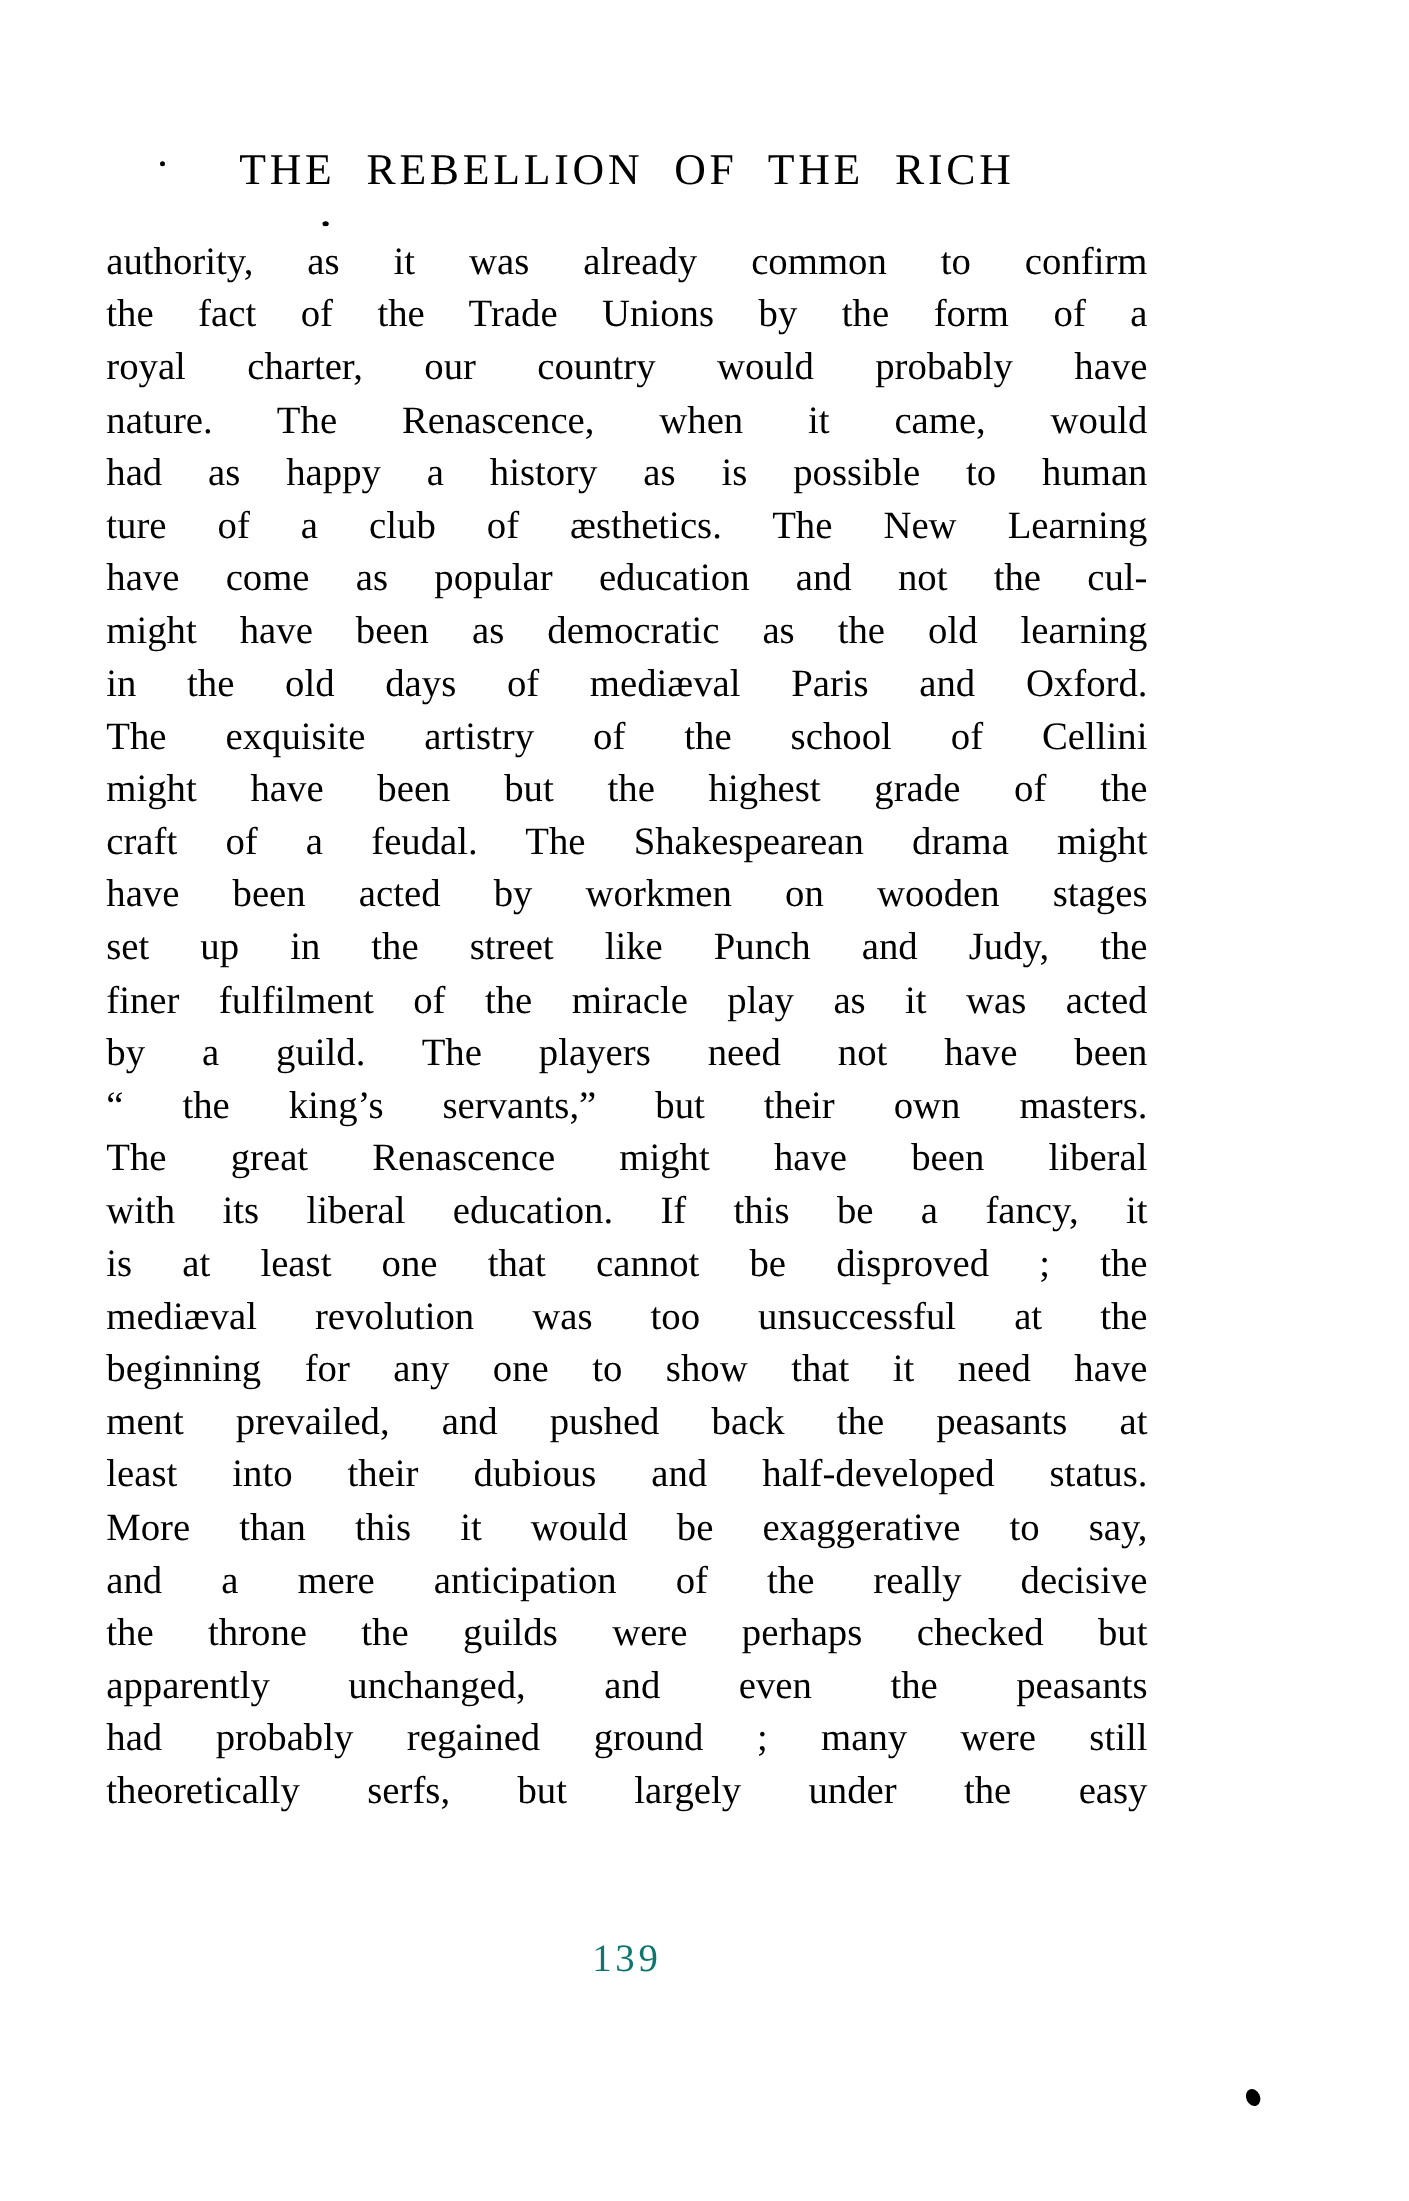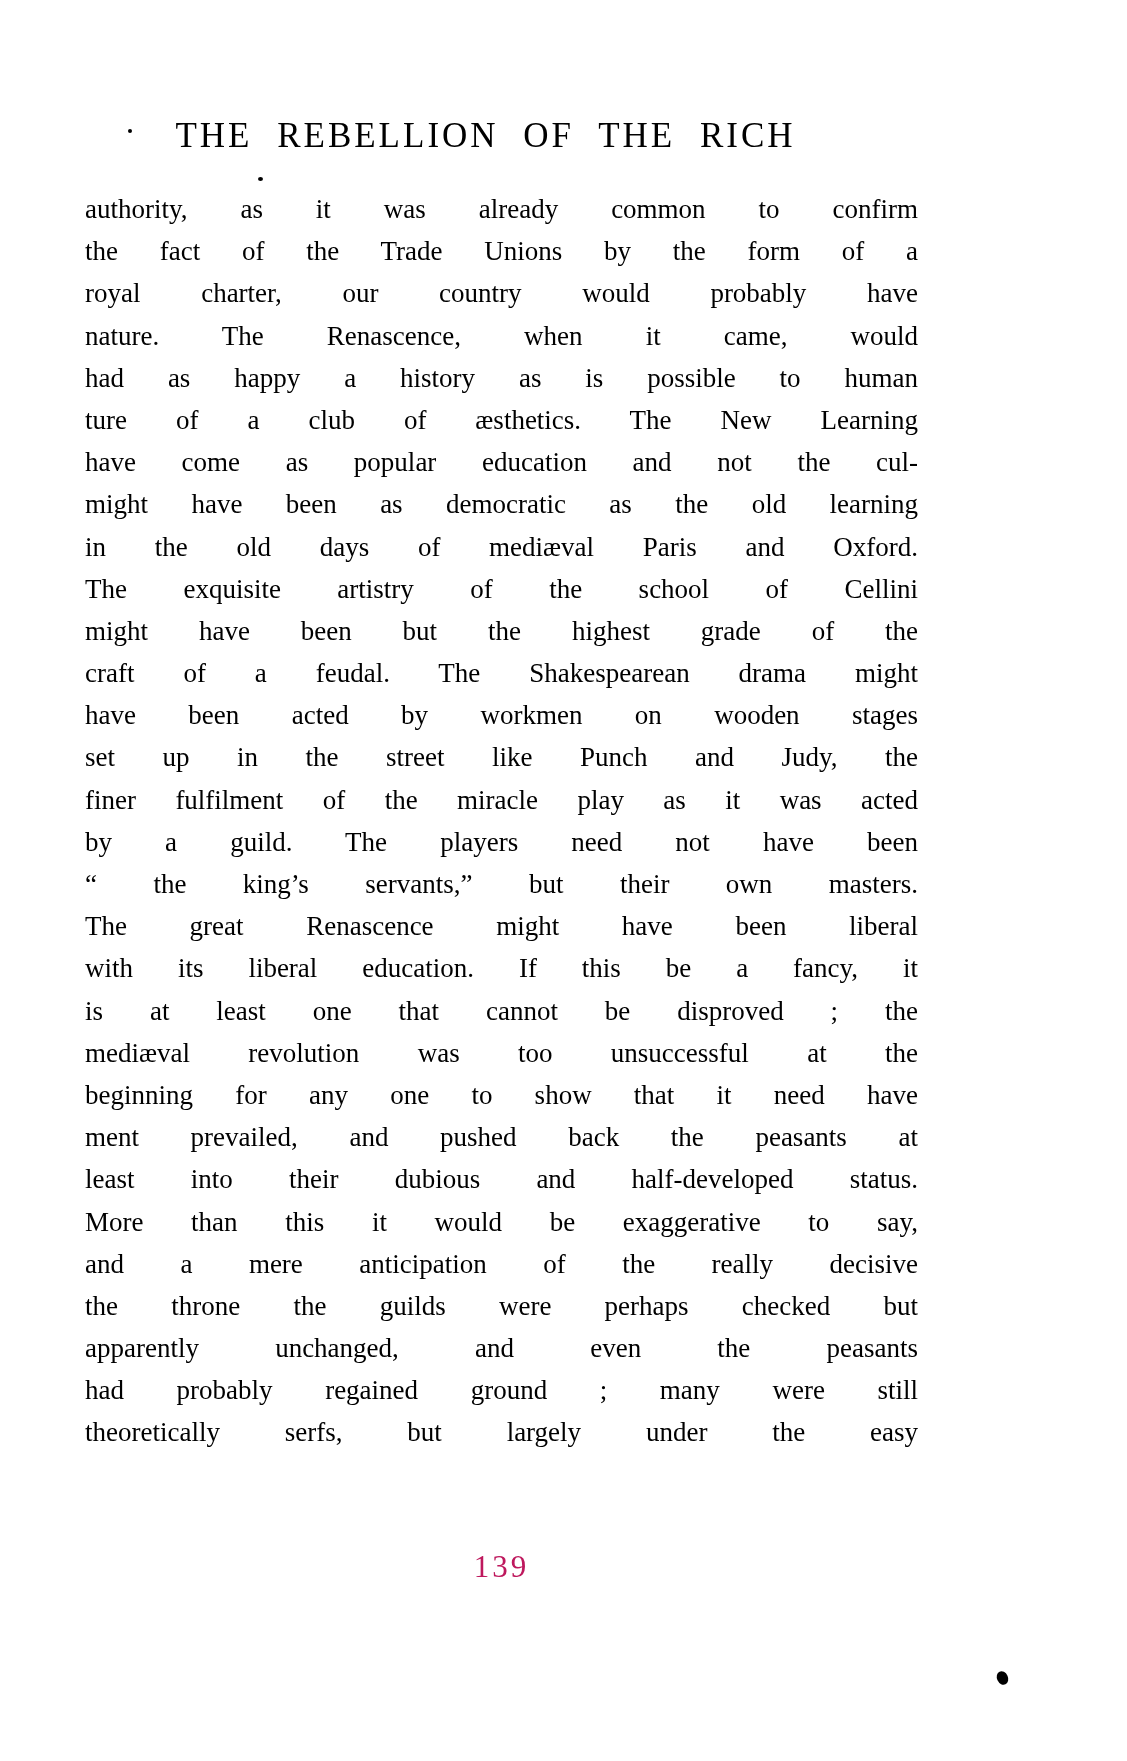--- a/index.html
+++ b/index.html
@@ -12,57 +12,57 @@
     width: 1127px;
     height: 1761px;
     background: #ffffff;
     overflow: hidden;
     font-family: "Liberation Serif", serif;
     color: #000000;
   }
   .running-head {
     position: absolute;
     top: 112px;
-    left: 69px;
+    left: 85px;
     width: 833px;
     margin: 0;
     text-align: center;
     font-family: "Liberation Serif", serif;
     font-size: 35px;
     font-weight: normal;
     letter-spacing: 3px;
     word-spacing: 13px;
     line-height: 48px;
     color: #000000;
   }
   .body-text {
     position: absolute;
     top: 188px;
     left: 85px;
     width: 833px;
-    font-size: 27px;
+    font-size: 31px;
     line-height: 42.2px;
     color: #000000;
   }
   .text-line {
     text-align: justify;
     text-align-last: justify;
     text-justify: inter-word;
     height: 42.2px;
     white-space: nowrap;
   }
   .page-number {
     position: absolute;
     top: 1549px;
     left: 85px;
     width: 833px;
     text-align: center;
     font-size: 31px;
     letter-spacing: 3px;
-    color: #be185d;
+    color: #0f766e;
   }
   .ink-speck-1 {
     position: absolute;
     left: 128px;
     top: 129px;
     width: 4px;
     height: 4px;
     background: #000000;
     border-radius: 50%;
   }

